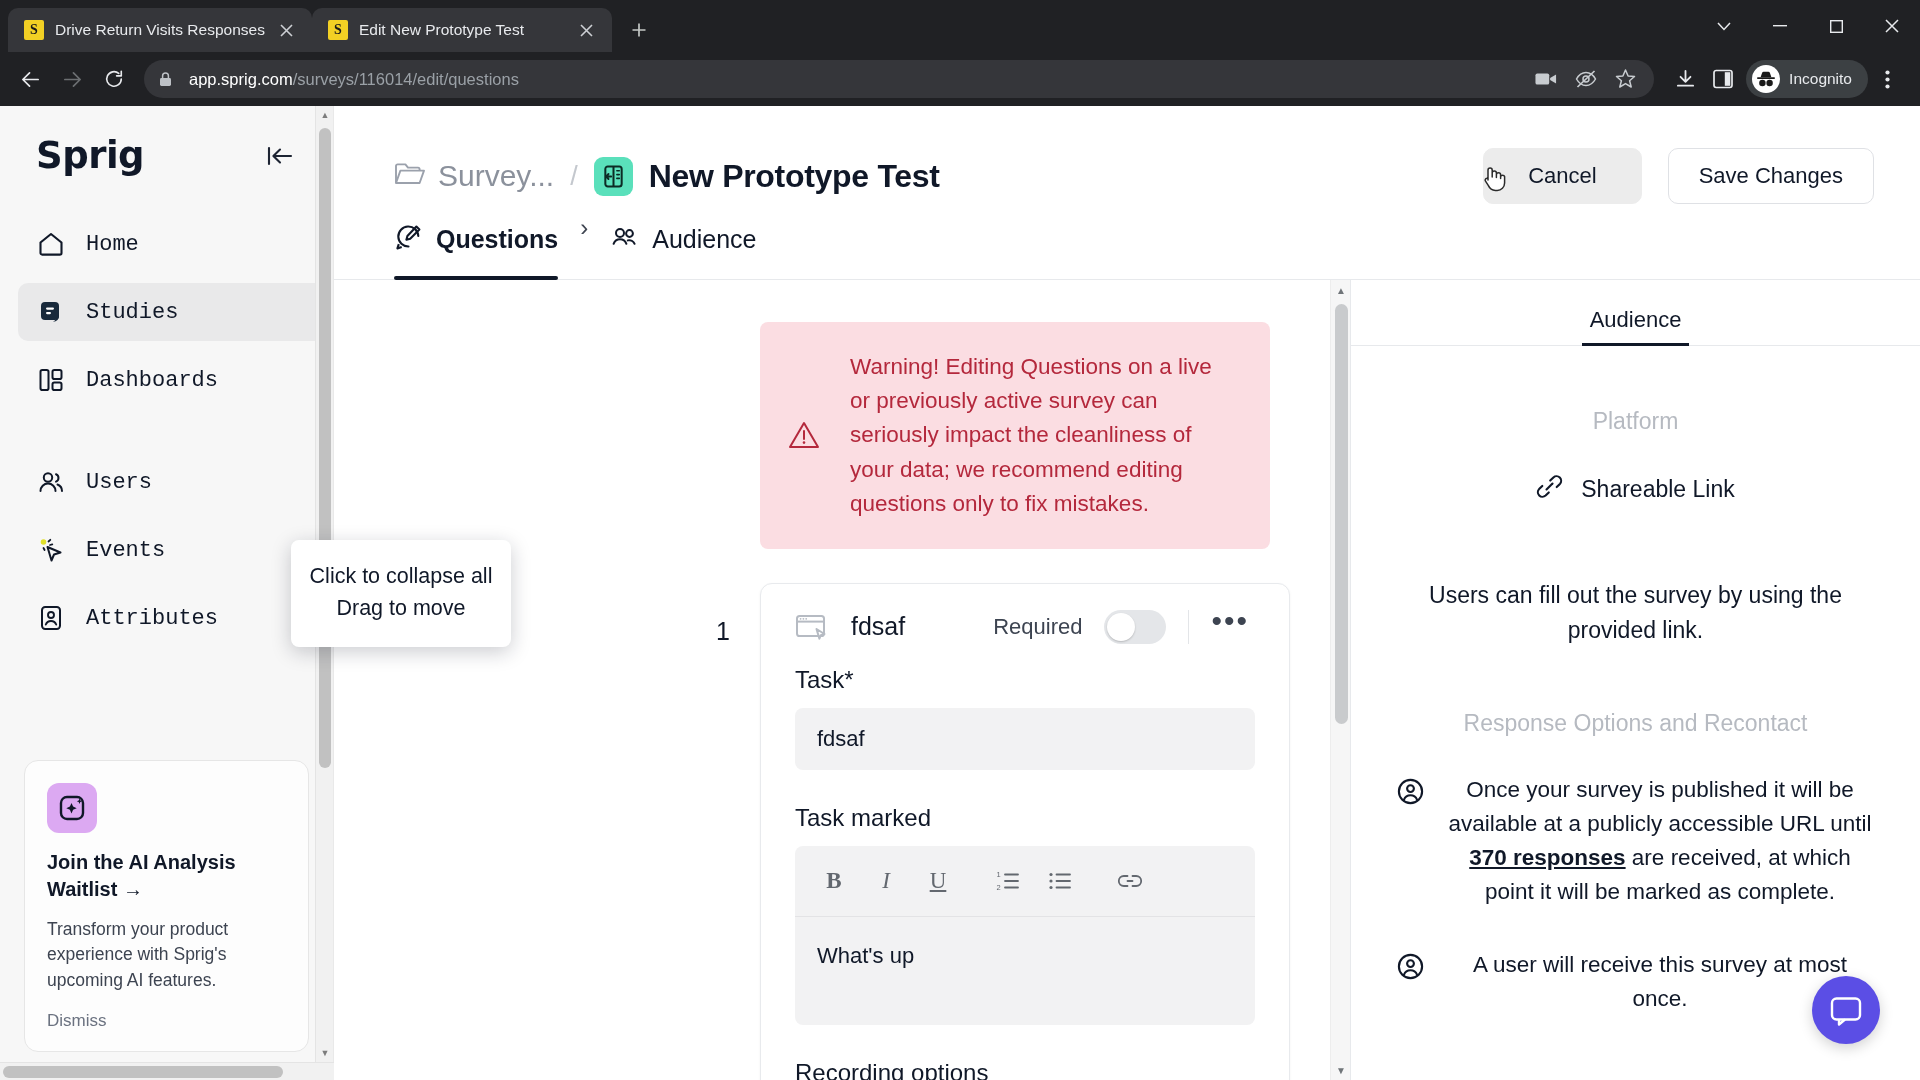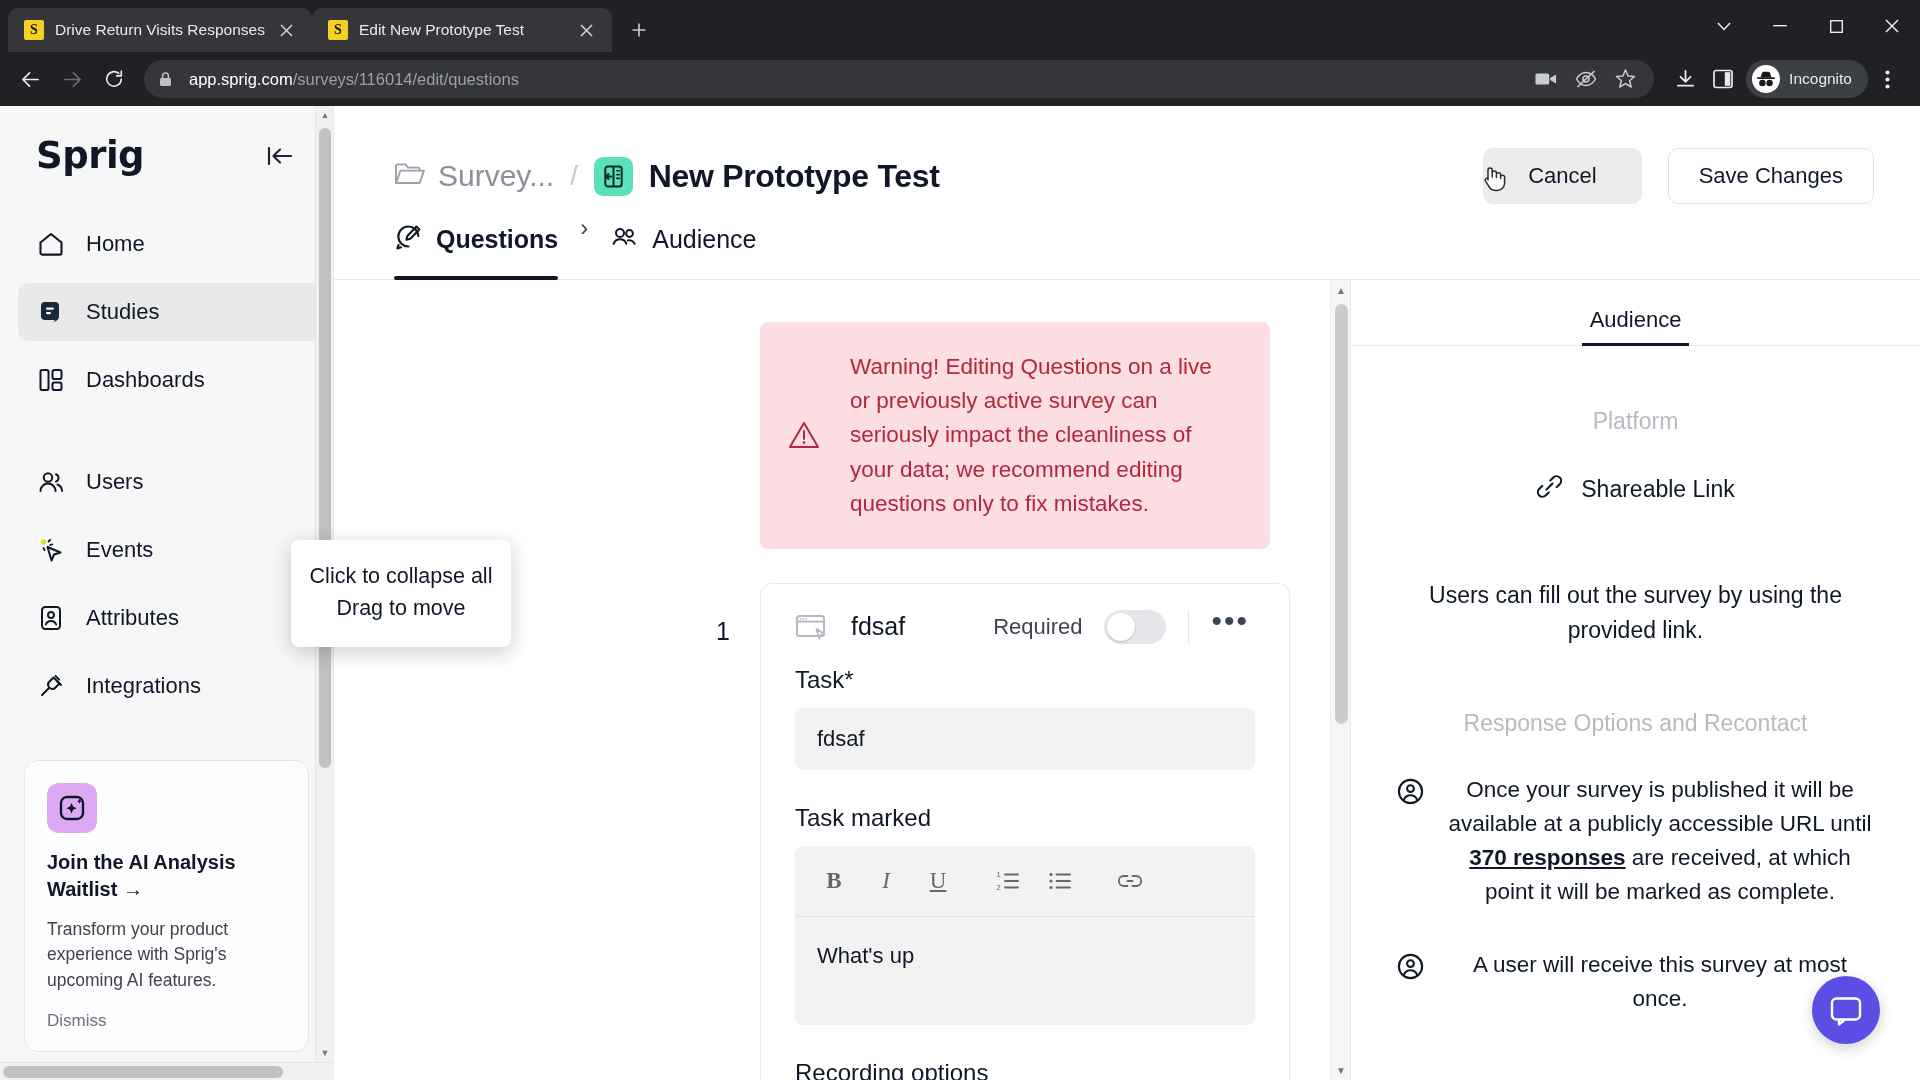--- a/index.html
+++ b/index.html
@@ -173,21 +173,21 @@
     padding: 28px 40px 22px 36px;
   }
   .sprig-logo {
     font-size: 37px;
     font-weight: 700;
     color: #101828;
     letter-spacing: -0.5px;
     font-family: "DejaVu Sans", sans-serif;
   }
   .collapse-btn { color: #1d2433; display:flex; }
-  .nav-list { padding: 16px 8px 0 18px; }
+  .nav-list { padding: 16px 8px 0 18px; font-family: Liberation Mono, monospace; }
   .nav-item {
     display: flex;
     align-items: center;
     gap: 20px;
     height: 58px;
     padding: 0 18px;
     border-radius: 10px;
     color: #101828;
     font-size: 22px;
     margin-bottom: 10px;
@@ -781,30 +781,20 @@
         <span class="nav-icon">
           <svg width="28" height="28" viewBox="0 0 28 28">
               <rect x="5" y="3" width="18" height="22" rx="3.2" stroke="#101828" stroke-width="2" fill="none"></rect>
               <circle cx="14" cy="11" r="3" stroke="#101828" stroke-width="1.9" fill="none"></circle>
               <path d="M8.8 20.5 A5.6 5.6 0 0 1 19.2 20.5" stroke="#101828" stroke-width="1.9" fill="none" stroke-linecap="round"></path>
             </svg>
         </span>
         <span>Attributes</span>
       </div>
 
-      <div class="nav-item">
-        <span class="nav-icon">
-          <svg width="28" height="28" viewBox="0 0 28 28">
-              <path d="M16.5 5.5 L22.5 11.5 L17.5 16.5 A4.5 4.5 0 0 1 11.5 10.5 Z" stroke="#101828" stroke-width="2" fill="none" stroke-linejoin="round"></path>
-              <path d="M11.5 16.5 L5 23" stroke="#101828" stroke-width="2" stroke-linecap="round"></path>
-              <path d="M18.5 4 L22 7.5 M20.5 9.5 L24 13" stroke="#101828" stroke-width="2" stroke-linecap="round"></path>
-            </svg>
-        </span>
-        <span>Integrations</span>
-      </div>
     </nav>
 
     <div class="promo-card">
       <div class="promo-badge">
         <svg width="30" height="30" viewBox="0 0 30 30">
             <rect x="4" y="4" width="22" height="22" rx="6" stroke="#101828" stroke-width="2.4" fill="none"></rect>
             <path d="M14.5 10 L16.1 13.6 L19.7 15.2 L16.1 16.8 L14.5 20.4 L12.9 16.8 L9.3 15.2 L12.9 13.6 Z" fill="#101828"></path>
             <path d="M22.5 5.5 L23.3 7.4 L25.2 8.2 L23.3 9 L22.5 10.9 L21.7 9 L19.8 8.2 L21.7 7.4 Z" fill="#101828"></path>
           </svg>
       </div>

